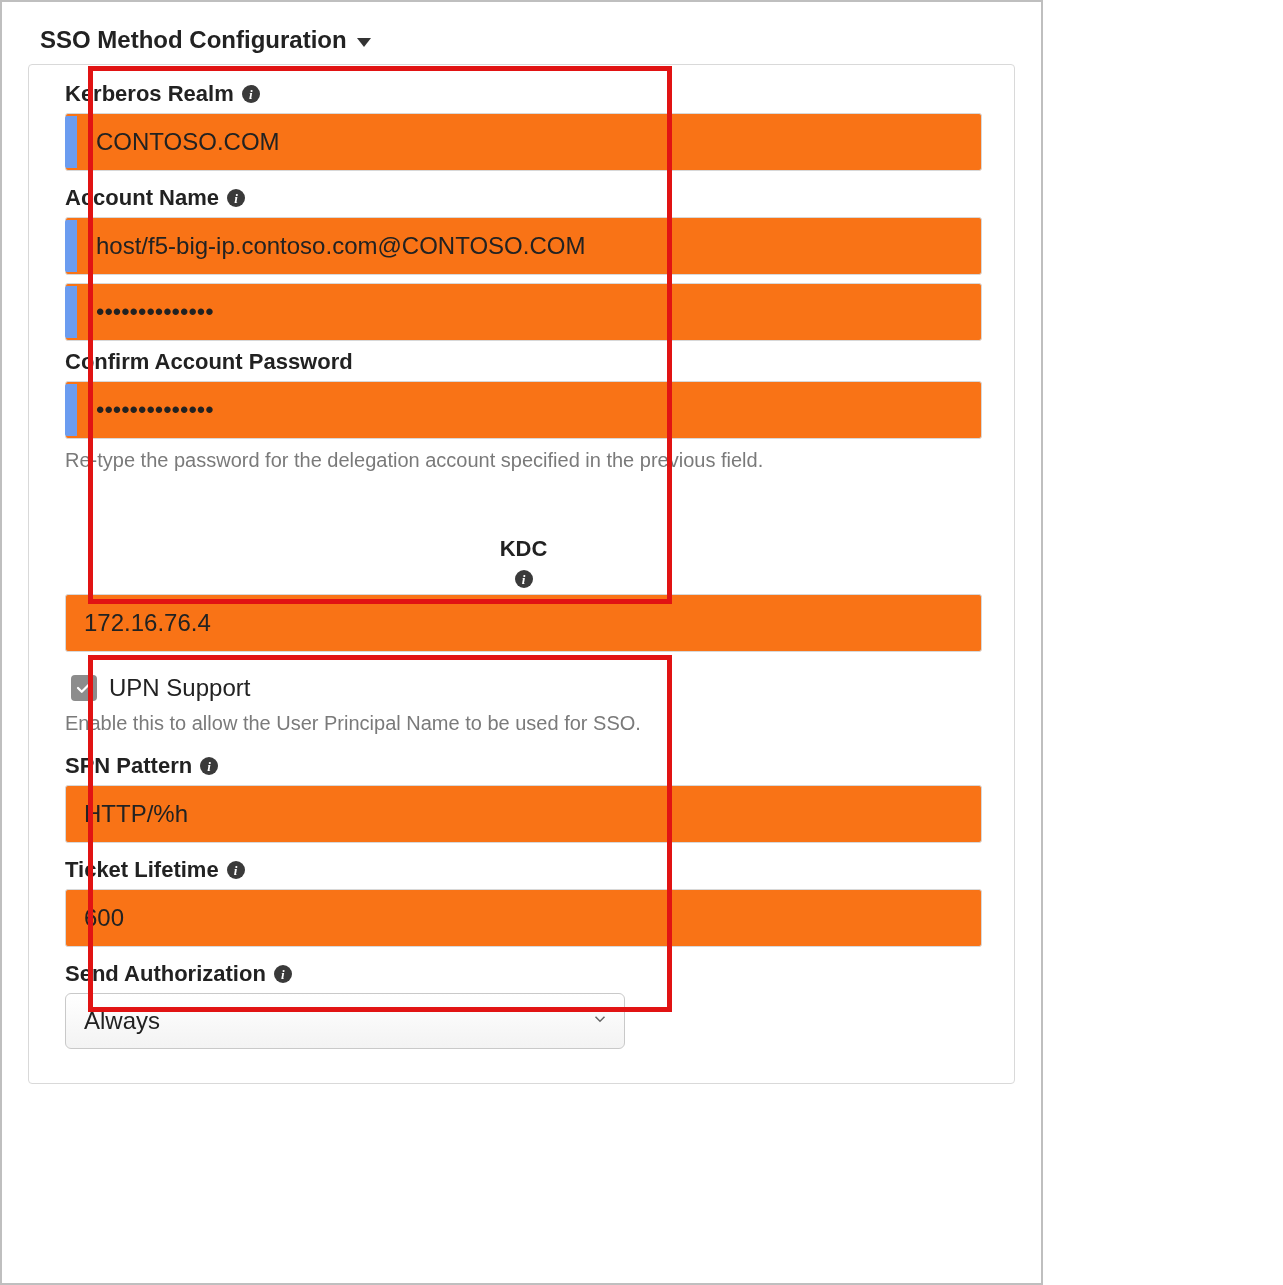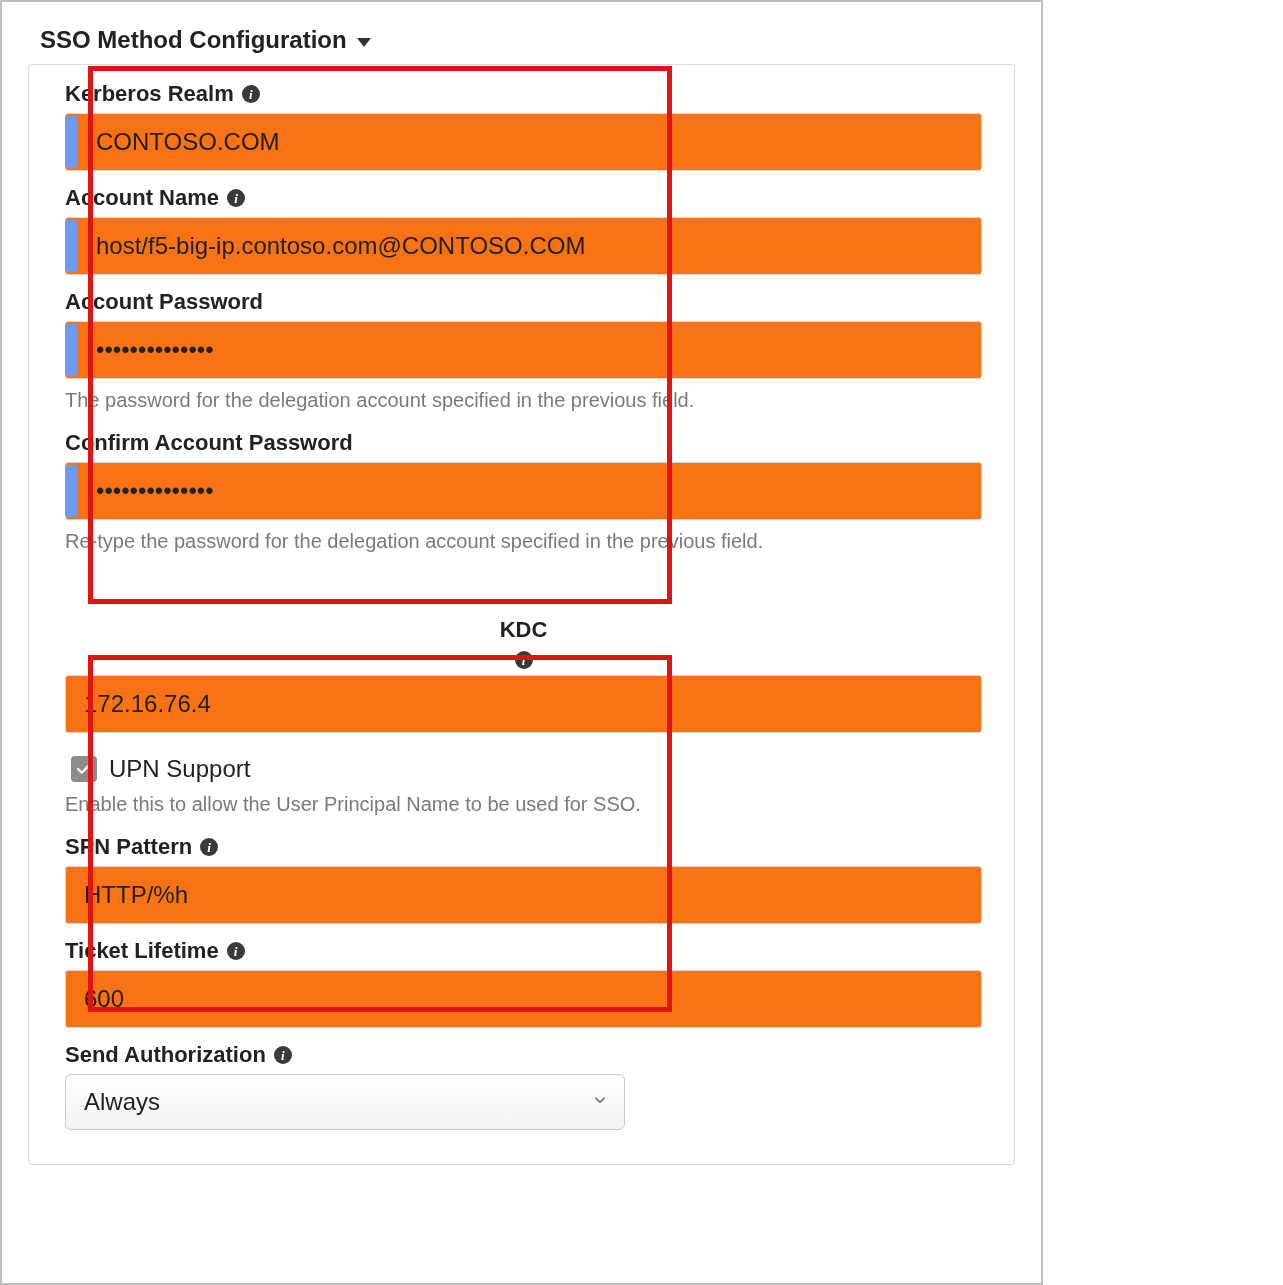--- a/index.html
+++ b/index.html
@@ -176,27 +176,23 @@
       <div class="label-row">
         <span>Account Name</span>
         <span class="info-icon"></span>
       </div>
       <div class="input-wrap blue-stripe">
         <input class="text-input" type="text" value="host/f5-big-ip.contoso.com@CONTOSO.COM" style="">
       </div>
     </div>
 
     <div class="field">
-      <div class="label-row">
-        <span>Account Password</span>
-      </div>
       <div class="input-wrap blue-stripe">
         <input class="text-input" type="text" value="••••••••••••••" style="">
       </div>
-      <div class="help-text">The password for the delegation account specified in the previous field.</div>
     </div>
 
     <div class="field">
       <div class="label-row" style="margin-top:6px;">
         <span>Confirm Account Password</span>
       </div>
       <div class="input-wrap blue-stripe">
         <input class="text-input" type="text" value="••••••••••••••" style="">
       </div>
       <div class="help-text">Re-type the password for the delegation account specified in the previous field.</div>

